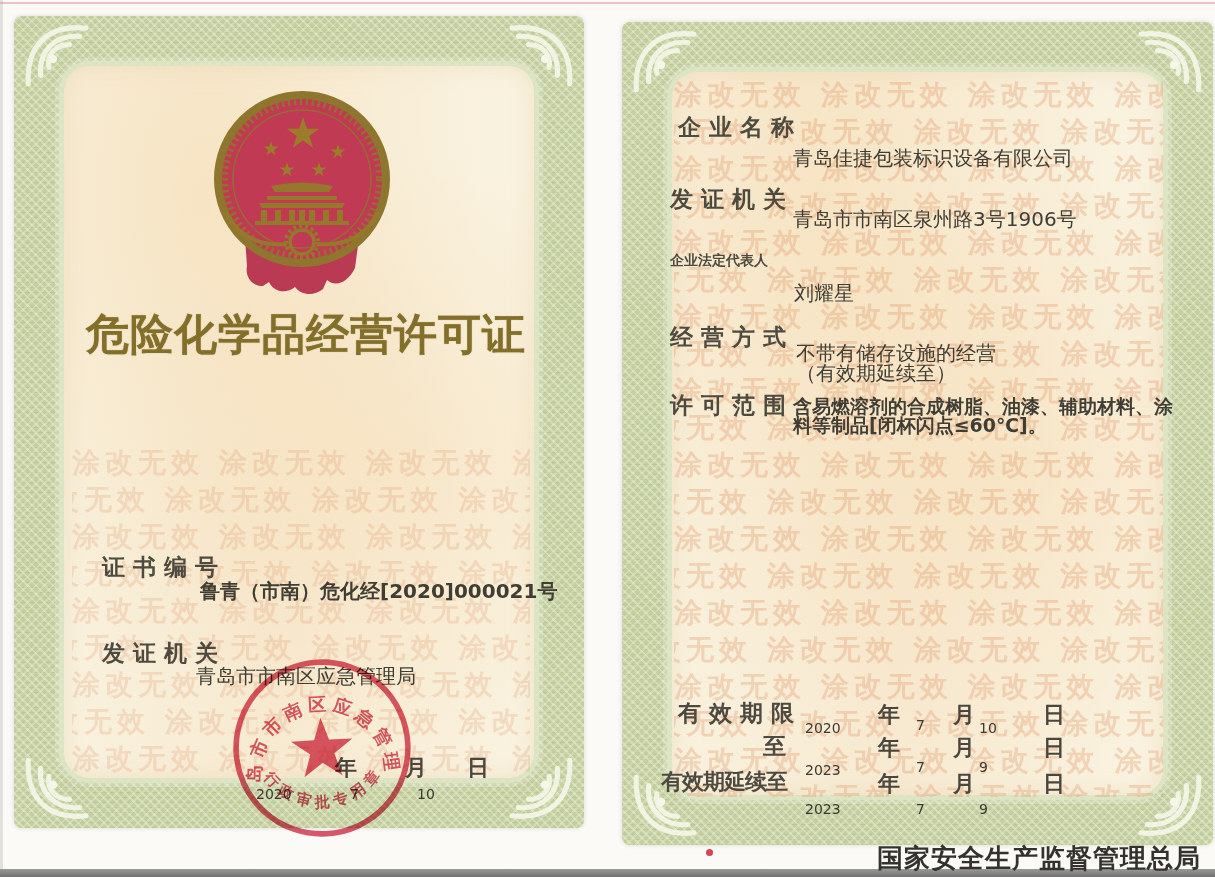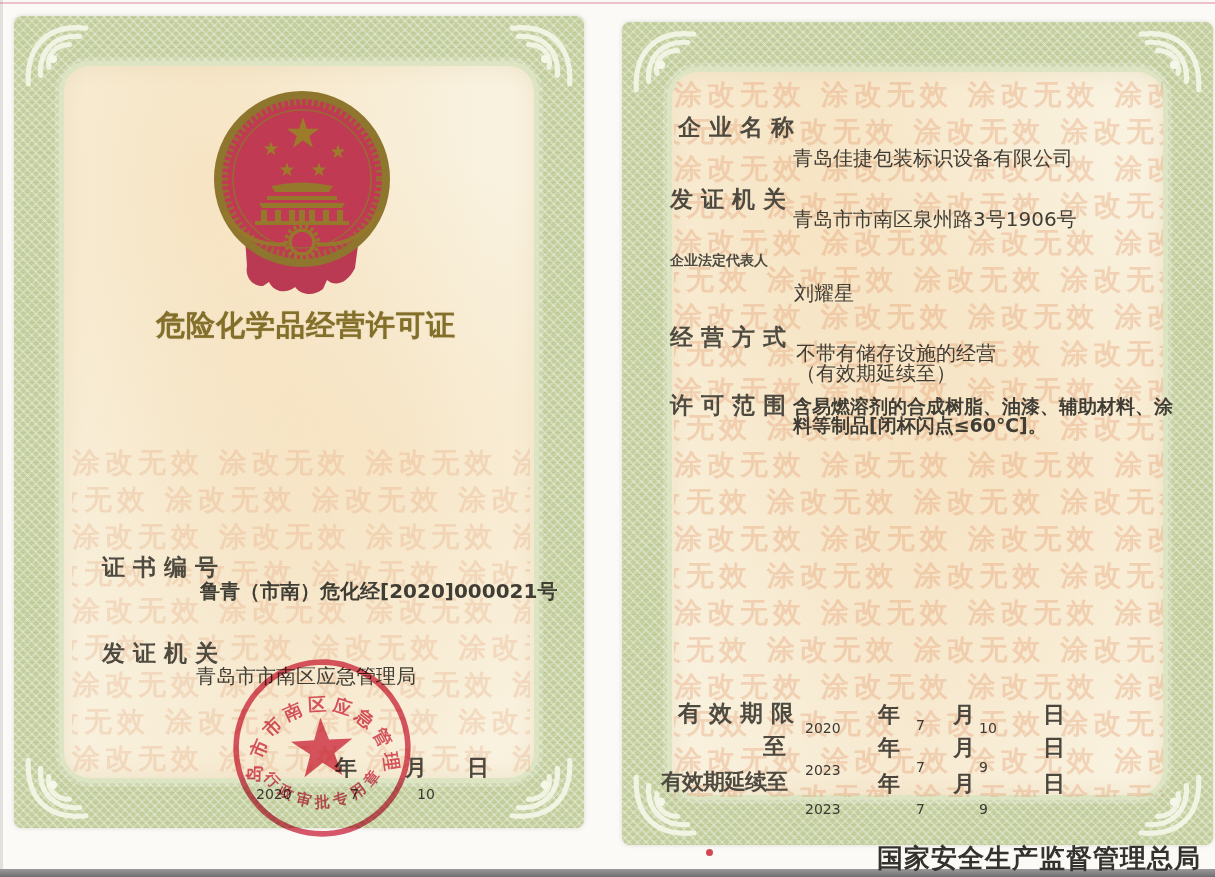--- a/index.html
+++ b/index.html
@@ -44,21 +44,21 @@
   .fl.br{right:4px;bottom:4px;transform:scale(-1,-1);}
   
   .wm{position:absolute;overflow:hidden;z-index:1;pointer-events:none;
       font-weight:bold;white-space:nowrap;}
   .wm-right{left:52px;right:50px;top:54px;bottom:48px;color:rgba(225,142,96,.30);}
   .wm-left{left:58px;right:54px;top:428px;height:352px;color:rgba(225,142,96,.22);}
   .wm-row{font-size:28px;letter-spacing:5px;line-height:37px;}
   .wm-row.odd{margin-left:-54px;}
   
   .gold{color:#82702a;}
-  .page-title{left:0;right:0;top:290px;text-align:center;font-size:29px;font-weight:800;
+  .page-title{left:0;right:0;top:290px;text-align:center;font-size:43px;font-weight:800;
               letter-spacing:1px;padding-left:14px;z-index:3;text-shadow:0 0 1px rgba(120,95,30,.6);}
   .page-subtitle{left:0;right:0;top:360px;text-align:center;font-size:26px;font-weight:700;
                  letter-spacing:12px;z-index:3;}
   .lbl{font-size:23px;font-weight:bold;color:#4e4a40;z-index:3;}
   .lbl4{letter-spacing:8px;}
   .val{font-size:20px;font-weight:500;color:#403d35;z-index:3;white-space:nowrap;}
   .unit{font-size:22px;font-weight:bold;color:#4a463d;z-index:3;}
   .typed{font-size:14px;color:#3b3934;z-index:4;}
   .footer-line{left:877px;top:841px;font-size:26px;font-weight:bold;color:#34322c;letter-spacing:1px;z-index:5;}
   .emblem{left:197px;top:74px;width:182px;height:208px;z-index:3;}

